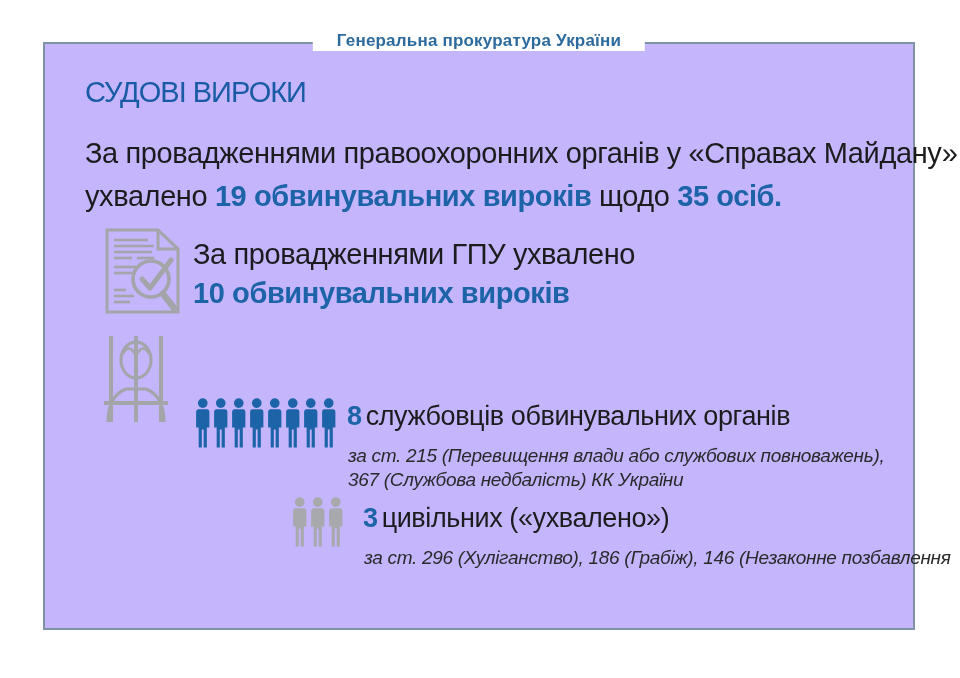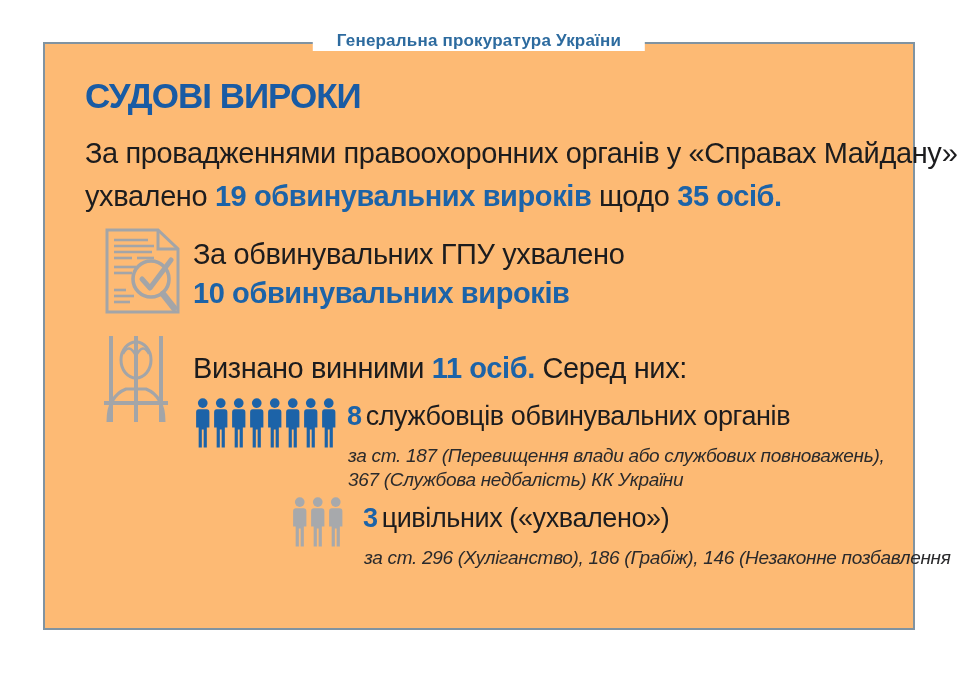--- a/index.html
+++ b/index.html
@@ -17,38 +17,38 @@
     font-family:"Liberation Sans", sans-serif;
     color:var(--text-dark);
     position:relative;
     overflow:hidden;
   }
   .card{
     position:absolute;
     left:43px; top:42px;
     width:872px; height:588px;
     border:2px solid var(--border-gray);
-    background:#fdba74;
+    background:#c4b5fd;
   }
   .edge-label{
     position:absolute;
     left:50%;
     transform:translateX(-50%);
     background:#ffffff;
     padding:0 24px;
     white-space:nowrap;
     color:var(--frame-blue);
     font-weight:bold;
   }
   .edge-label.top{ top:-13px; font-size:17px; letter-spacing:0.2px;}
   .edge-label.bottom{ bottom:-12px; font-size:16px; letter-spacing:0.6px;}
 
   .title{
     position:absolute; left:40px; top:32px;
-    font-size:35px; font-weight:bold;
+    font-size:29px; font-weight:normal;
     letter-spacing:-1px;
     color:var(--title-blue);
     white-space:nowrap;
   }
   .body-text{ font-size:29px; letter-spacing:-0.4px; line-height:43px; white-space:nowrap;}
   .intro{ position:absolute; left:40px; top:88px;}
   .stat{ color:var(--accent-blue); font-weight:bold;}
 
   .doc-icon{ position:absolute; left:57px; top:183px; width:82px; height:88px;}
   .gpu-text{ position:absolute; left:148px; top:191px; line-height:39px;}
@@ -102,41 +102,38 @@
         <line x1="12" y1="69" x2="32" y2="69"></line>
         <line x1="12" y1="75" x2="28" y2="75"></line>
       </g>
       <circle cx="49" cy="52" r="18" stroke-width="3.6"></circle>
       <path d="M40,52 L48,61 L69,33" stroke-width="5" stroke-linecap="round" stroke-linejoin="round"></path>
       <line x1="61" y1="67" x2="72" y2="81" stroke-width="6.5" stroke-linecap="round"></line>
     </svg>
   </div>
 
   <div class="gpu-text body-text">
-    <div>За обвинувальних ГПУ ухвалено</div>
+    <div>За провадженнями ГПУ ухвалено</div>
     <div class="stat">10 обвинувальних вироків</div>
   </div>
 
   <div class="prisoner-icon">
     <svg width="66" height="90" viewBox="0 0 66 90" fill="none" stroke="#a3a5a8">
       <ellipse cx="33" cy="26" rx="15" ry="18" stroke-width="3"></ellipse>
       <path d="M20,20 Q26,8 33,22 M33,22 Q40,8 46,20" stroke-width="2.4"></path>
       <path d="M5,88 Q5,62 23,55 L43,55 Q61,62 61,88" stroke-width="3"></path>
       <g stroke-width="4">
         <line x1="8" y1="2" x2="8" y2="88"></line>
         <line x1="33" y1="2" x2="33" y2="88"></line>
         <line x1="58" y1="2" x2="58" y2="88"></line>
         <line x1="1" y1="69" x2="65" y2="69"></line>
       </g>
     </svg>
   </div>
 
-  <div class="guilty-text body-text">
-    <span>Визнано винними </span><span class="stat">11 осіб.</span><span> Серед них:</span>
-  </div>
 
   <div class="people-row row1">
       <svg width="15.5" height="51" viewBox="0 0 30 100">
         <circle cx="15" cy="10" r="9.5" fill="#1c63a8"></circle>
         <path fill="#1c63a8" d="M7,22 L23,22 Q28,22 28,28 L28,58 L23,58 L23,97 L16.8,97 L16.8,62 L13.2,62 L13.2,97 L7,97 L7,58 L2,58 L2,28 Q2,22 7,22 Z"></path>
       </svg>
       <svg width="15.5" height="51" viewBox="0 0 30 100">
         <circle cx="15" cy="10" r="9.5" fill="#1c63a8"></circle>
         <path fill="#1c63a8" d="M7,22 L23,22 Q28,22 28,28 L28,58 L23,58 L23,97 L16.8,97 L16.8,62 L13.2,62 L13.2,97 L7,97 L7,58 L2,58 L2,28 Q2,22 7,22 Z"></path>
       </svg>
@@ -163,21 +160,21 @@
       <svg width="15.5" height="51" viewBox="0 0 30 100">
         <circle cx="15" cy="10" r="9.5" fill="#1c63a8"></circle>
         <path fill="#1c63a8" d="M7,22 L23,22 Q28,22 28,28 L28,58 L23,58 L23,97 L16.8,97 L16.8,62 L13.2,62 L13.2,97 L7,97 L7,58 L2,58 L2,28 Q2,22 7,22 Z"></path>
       </svg>
     </div>
 
   <div class="group-head g1">
     <span class="stat">8</span><span>службовців обвинувальних органів</span>
   </div>
   <div class="group-note n1">
-    <span>за ст. 187 (Перевищення влади або службових повноважень),</span><br>
+    <span>за ст. 215 (Перевищення влади або службових повноважень),</span><br>
     <span>367 (Службова недбалість) КК України</span>
   </div>
 
   <div class="people-row row2">
       <svg width="15.5" height="51" viewBox="0 0 30 100">
         <circle cx="15" cy="10" r="9.5" fill="#a7a9ac"></circle>
         <path fill="#a7a9ac" d="M7,22 L23,22 Q28,22 28,28 L28,58 L23,58 L23,97 L16.8,97 L16.8,62 L13.2,62 L13.2,97 L7,97 L7,58 L2,58 L2,28 Q2,22 7,22 Z"></path>
       </svg>
       <svg width="15.5" height="51" viewBox="0 0 30 100">
         <circle cx="15" cy="10" r="9.5" fill="#a7a9ac"></circle>

